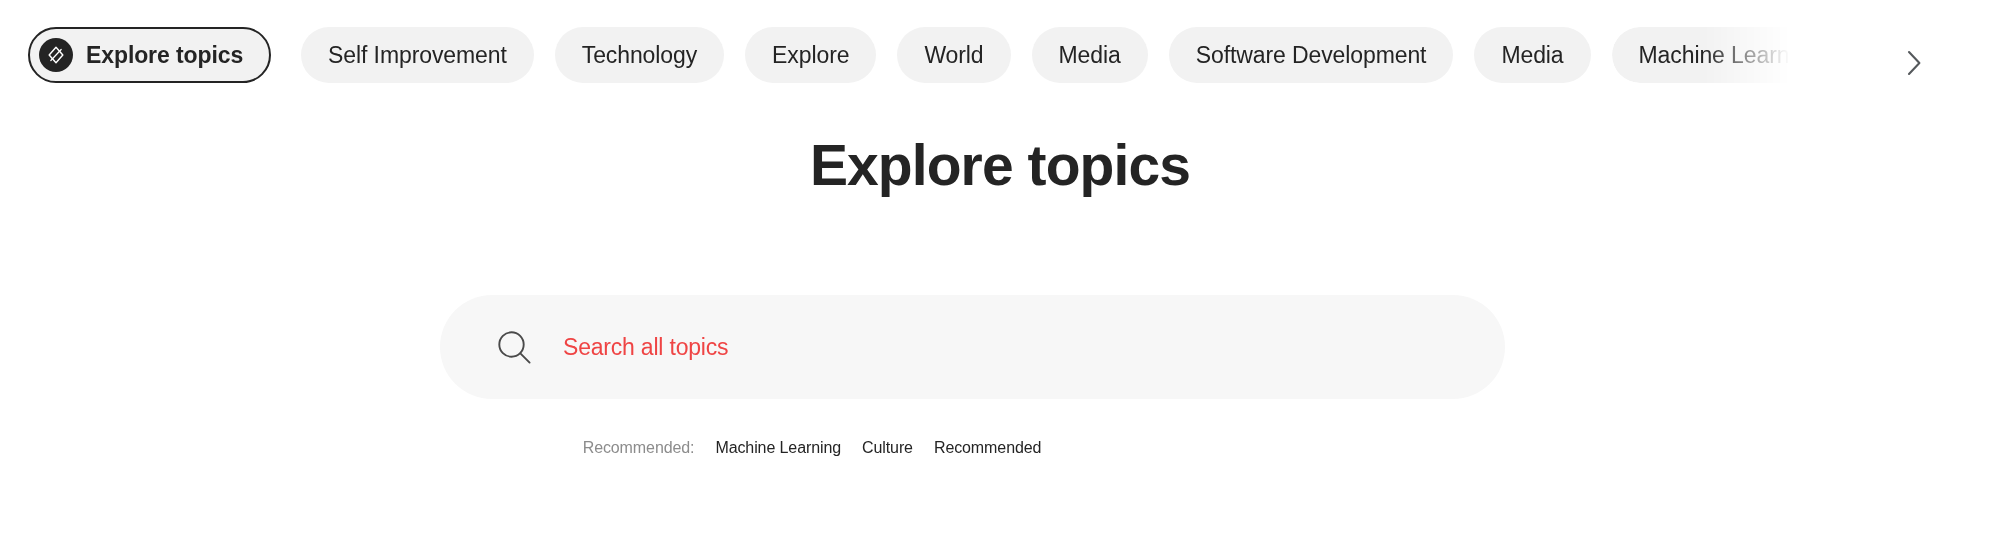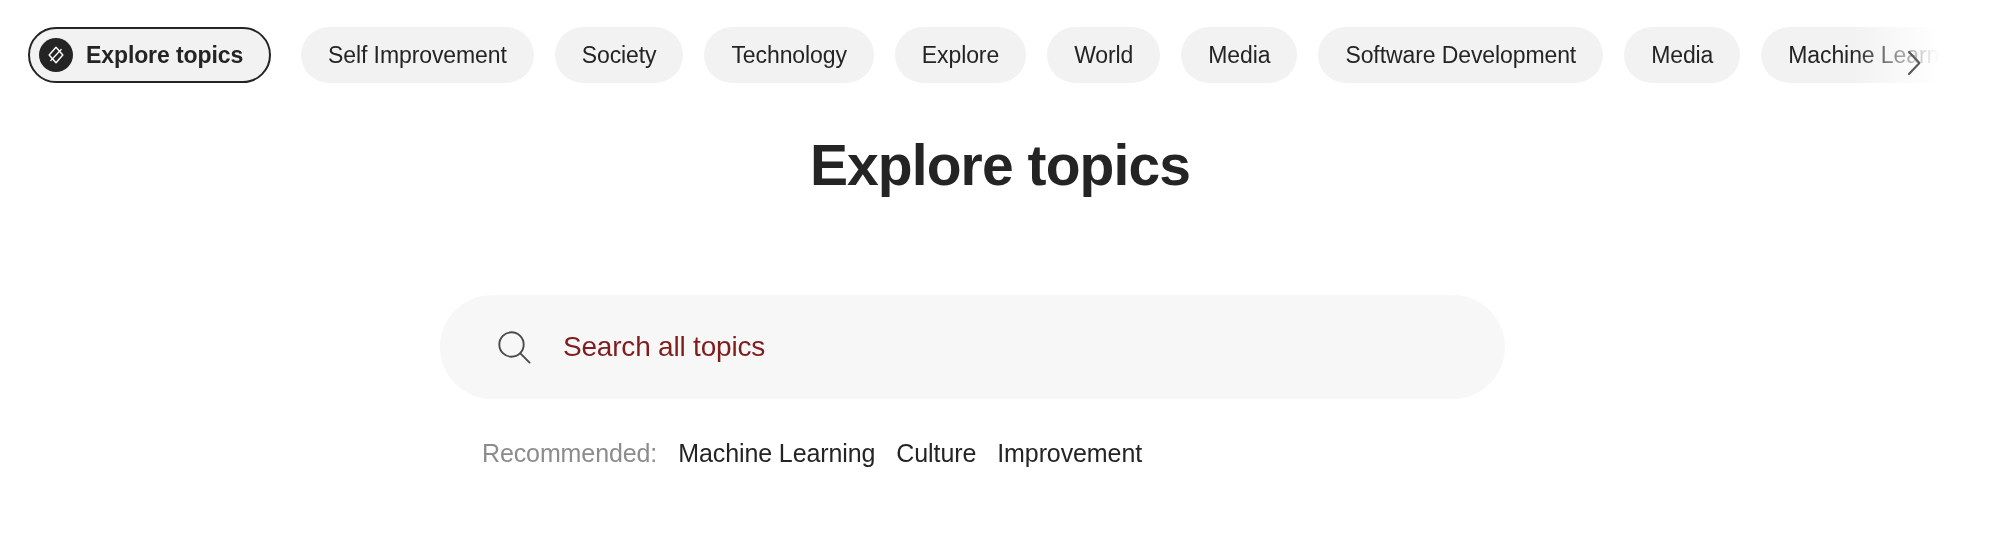--- a/index.html
+++ b/index.html
@@ -135,36 +135,36 @@
     align-items: center;
     padding-left: 55px;
     gap: 29px;
     cursor: text;
   }
   #search-bar .mag {
     flex: 0 0 auto;
     display: flex;
   }
   #search-placeholder {
-    font-size: 28px;
-    color: #7f1d1d;
+    font-size: 23px;
+    color: #ef4444;
     letter-spacing: -0.2px;
     user-select: none;
   }
 
   #recommended-row {
     position: absolute;
     left: 0;
     top: 329px;
     width: 1624px;
     display: flex;
     justify-content: center;
     align-items: baseline;
     gap: 21px;
-    font-size: 25px;
+    font-size: 16px;
     letter-spacing: -0.1px;
   }
   #recommended-label {
     color: #8c8c8c;
   }
   .rec-link {
     color: #242424;
     text-decoration: none;
     cursor: pointer;
   }
@@ -182,23 +182,20 @@
       </svg>
     </span>
     <span class="label">Explore topics</span>
   </div>
 
   <div class="pill-track">
     <div class="topic-pill">
       <span>Self Improvement</span>
     </div>
     <div class="topic-pill">
-      <span>Society</span>
-    </div>
-    <div class="topic-pill">
       <span>Technology</span>
     </div>
     <div class="topic-pill">
       <span>Explore</span>
     </div>
     <div class="topic-pill">
       <span>World</span>
     </div>
     <div class="topic-pill">
       <span>Media</span>
@@ -234,15 +231,15 @@
         <path d="M25.6 25.6 L34.6 34.6" fill="none" stroke="#4a4a4a" stroke-width="1.9" stroke-linecap="round"></path>
       </svg>
     </span>
     <span id="search-placeholder">Search all topics</span>
   </div>
 
   <div id="recommended-row">
     <span id="recommended-label">Recommended:</span>
     <a class="rec-link">Machine Learning</a>
     <a class="rec-link">Culture</a>
-    <a class="rec-link">Improvement</a>
+    <a class="rec-link">Recommended</a>
   </div>
 </div>
 
 </body></html>

